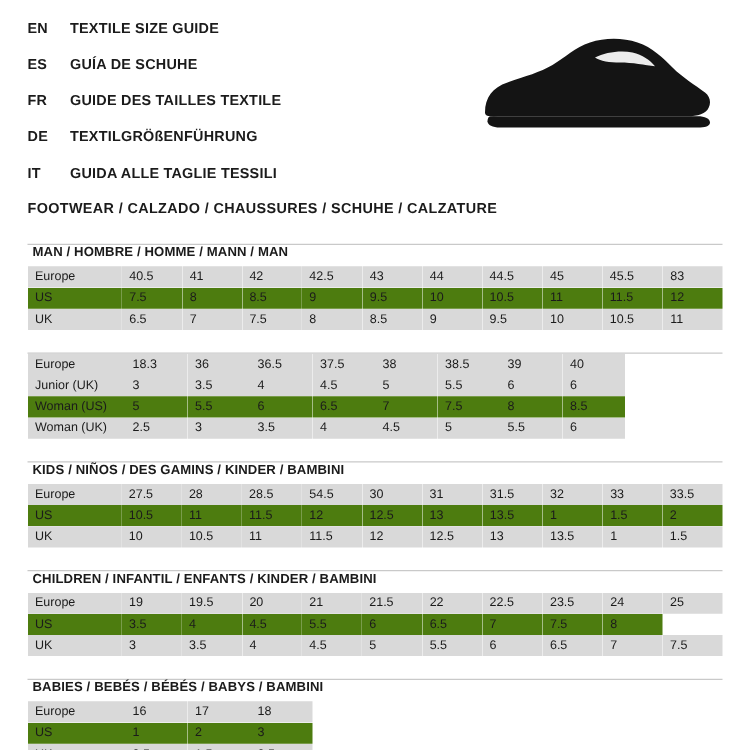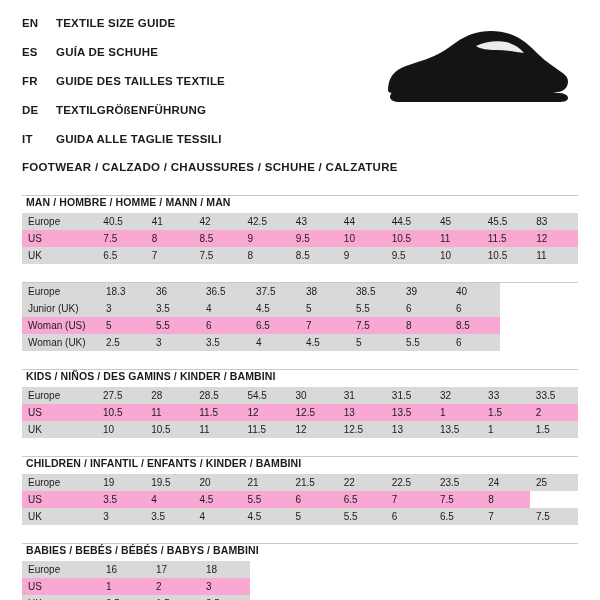--- a/index.html
+++ b/index.html
@@ -86,21 +86,21 @@
     height: 17px;
     padding: 0 0 0 6px;
     vertical-align: middle;
     white-space: nowrap;
     overflow: hidden;
   }
   tr.shade td {
     background: #d9d9d9;
   }
   tr.plain td {
-    background: #f9a8d4;
+    background: #4d7c0f;
   }
   td.rowlabel {
     font-size: 10px;
   }
   .top-rule {
     height: 1px;
     background: #c9c9c9;
   }
 </style>
 </head>

